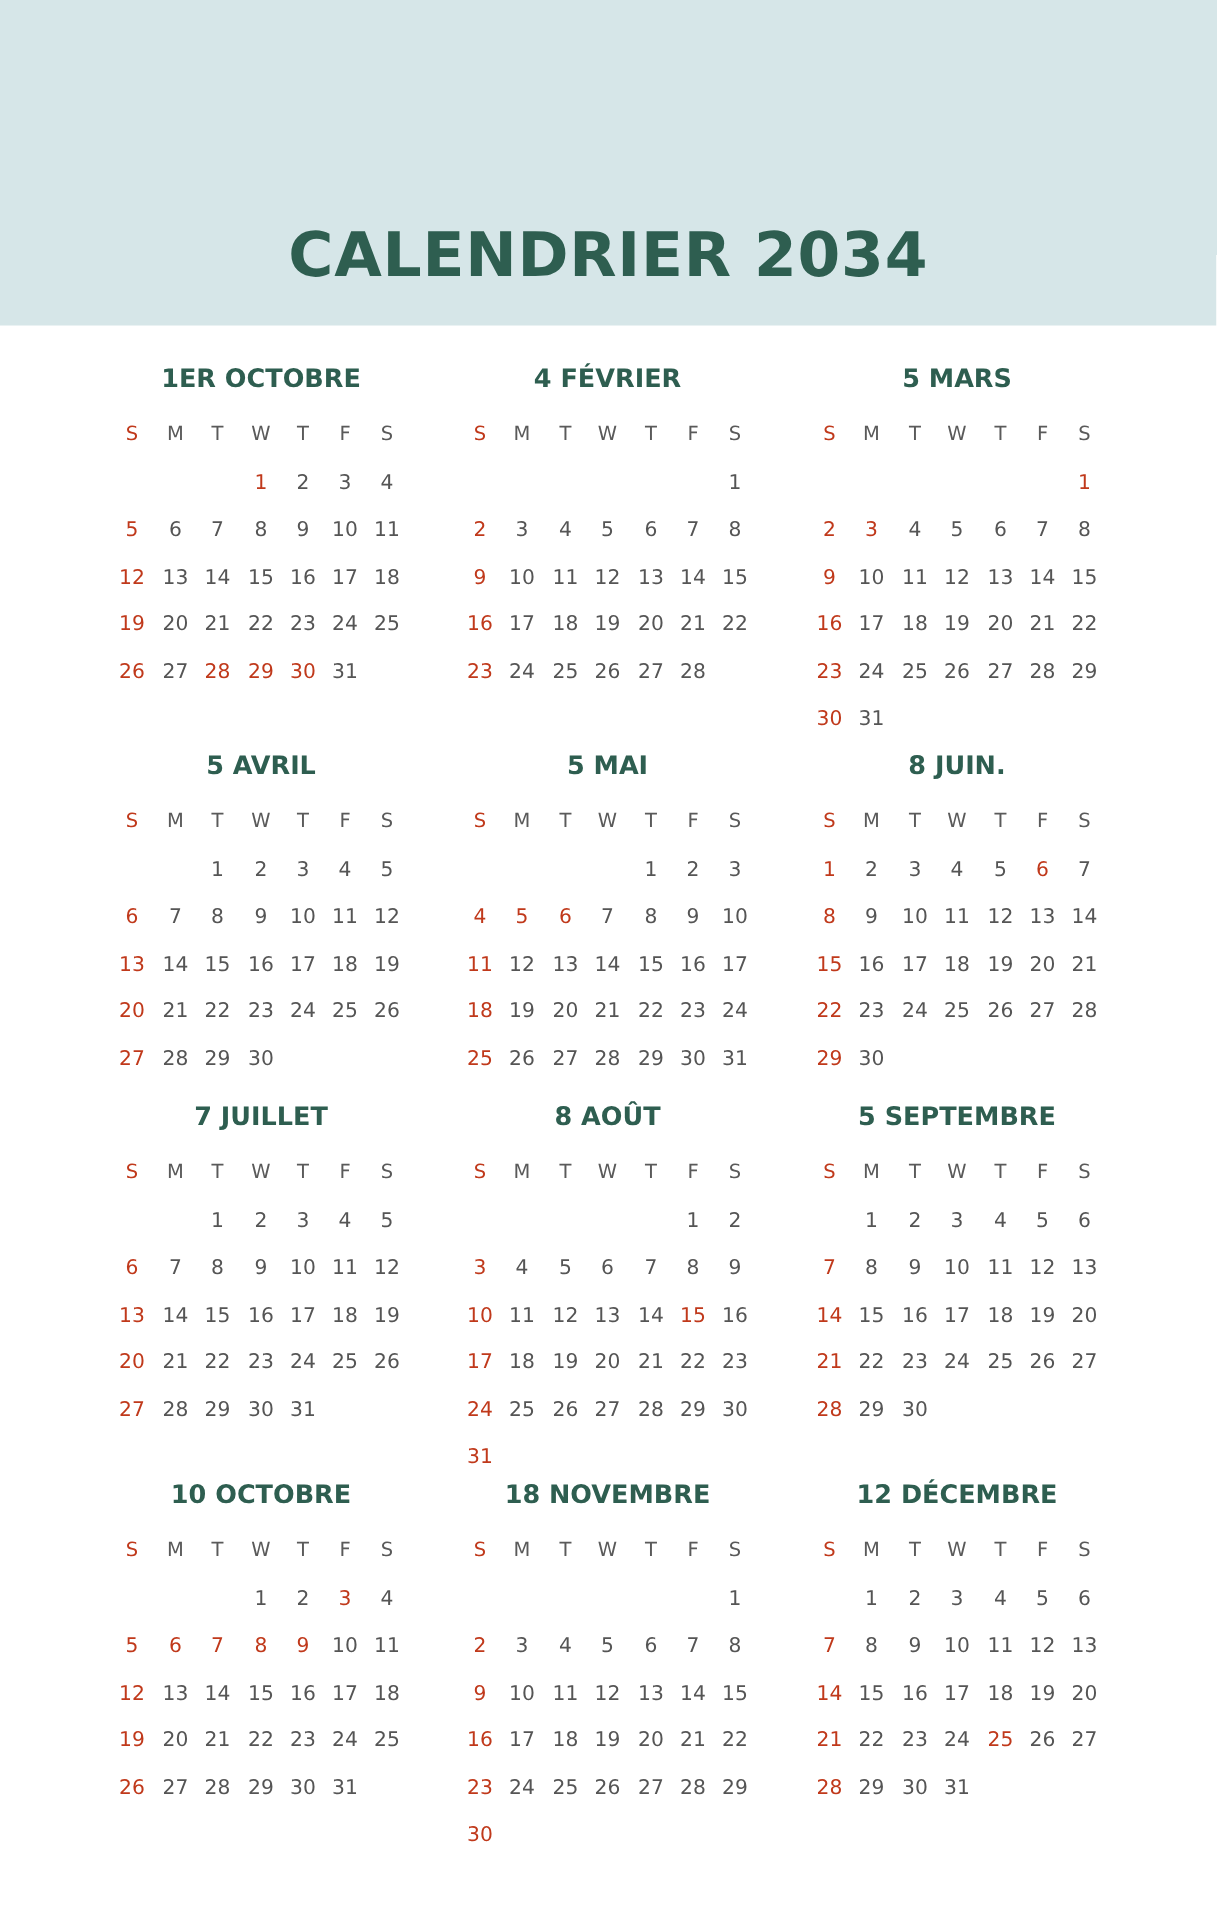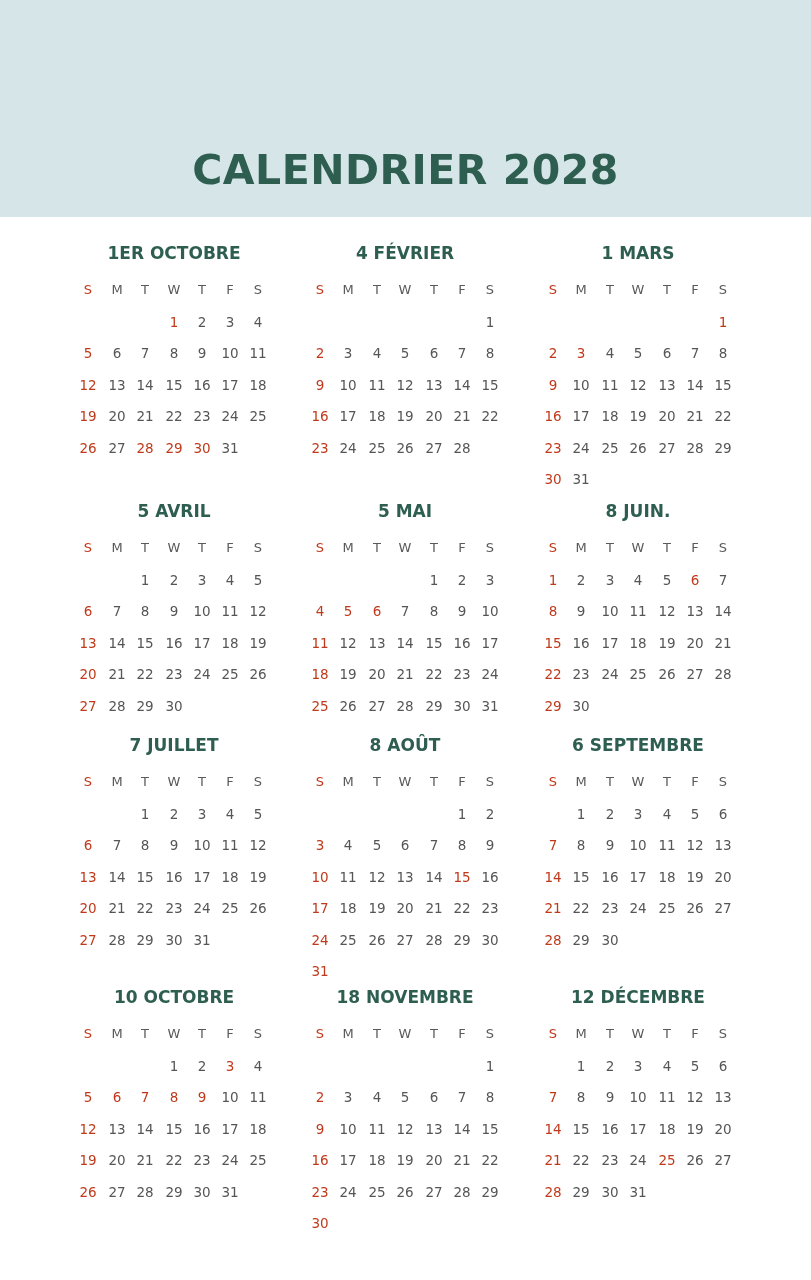--- a/index.html
+++ b/index.html
@@ -13,21 +13,21 @@
                  font-weight:bold; font-size:17px; color:#2e5e50; }
   .cell { position:absolute; width:28px; margin-left:-14px; text-align:center;
           font-size:13.5px; color:#555555; line-height:18px; }
   .dow { font-size:13px; color:#5a5a5a; }
   .red { color:#c0391b; }
 </style>
 </head>
 <body>
 
 <div class="header">
-  <div class="title">CALENDRIER 2028</div>
+  <div class="title">CALENDRIER 2034</div>
 </div>
 
 <div id="calendar">
     <div>
       <div class="month-title" style="position: absolute; left: 74px; top: 243px;">1ER OCTOBRE</div>
       <div class="cell dow red" style="left: 88px; top: 281px;">S</div>
       <div class="cell dow" style="left: 117px; top: 281px;">M</div>
       <div class="cell dow" style="left: 145px; top: 281px;">T</div>
       <div class="cell dow" style="left: 174px; top: 281px;">W</div>
       <div class="cell dow" style="left: 202px; top: 281px;">T</div>
@@ -97,21 +97,21 @@
       <div class="cell" style="left: 462px; top: 407px;">21</div>
       <div class="cell" style="left: 490px; top: 407px;">22</div>
       <div class="cell red" style="left: 320px; top: 438.5px;">23</div>
       <div class="cell" style="left: 348px; top: 438.5px;">24</div>
       <div class="cell" style="left: 377px; top: 438.5px;">25</div>
       <div class="cell" style="left: 405px; top: 438.5px;">26</div>
       <div class="cell" style="left: 434px; top: 438.5px;">27</div>
       <div class="cell" style="left: 462px; top: 438.5px;">28</div>
     </div>
     <div>
-      <div class="month-title" style="position: absolute; left: 538px; top: 243px;">1 MARS</div>
+      <div class="month-title" style="position: absolute; left: 538px; top: 243px;">5 MARS</div>
       <div class="cell dow red" style="left: 553px; top: 281px;">S</div>
       <div class="cell dow" style="left: 581px; top: 281px;">M</div>
       <div class="cell dow" style="left: 610px; top: 281px;">T</div>
       <div class="cell dow" style="left: 638px; top: 281px;">W</div>
       <div class="cell dow" style="left: 667px; top: 281px;">T</div>
       <div class="cell dow" style="left: 695px; top: 281px;">F</div>
       <div class="cell dow" style="left: 723px; top: 281px;">S</div>
       <div class="cell red" style="left: 723px; top: 312.5px;">1</div>
       <div class="cell red" style="left: 553px; top: 344px;">2</div>
       <div class="cell red" style="left: 581px; top: 344px;">3</div>
@@ -341,21 +341,21 @@
       <div class="cell red" style="left: 320px; top: 930.5px;">24</div>
       <div class="cell" style="left: 348px; top: 930.5px;">25</div>
       <div class="cell" style="left: 377px; top: 930.5px;">26</div>
       <div class="cell" style="left: 405px; top: 930.5px;">27</div>
       <div class="cell" style="left: 434px; top: 930.5px;">28</div>
       <div class="cell" style="left: 462px; top: 930.5px;">29</div>
       <div class="cell" style="left: 490px; top: 930.5px;">30</div>
       <div class="cell red" style="left: 320px; top: 962px;">31</div>
     </div>
     <div>
-      <div class="month-title" style="position: absolute; left: 538px; top: 735px;">6 SEPTEMBRE</div>
+      <div class="month-title" style="position: absolute; left: 538px; top: 735px;">5 SEPTEMBRE</div>
       <div class="cell dow red" style="left: 553px; top: 773px;">S</div>
       <div class="cell dow" style="left: 581px; top: 773px;">M</div>
       <div class="cell dow" style="left: 610px; top: 773px;">T</div>
       <div class="cell dow" style="left: 638px; top: 773px;">W</div>
       <div class="cell dow" style="left: 667px; top: 773px;">T</div>
       <div class="cell dow" style="left: 695px; top: 773px;">F</div>
       <div class="cell dow" style="left: 723px; top: 773px;">S</div>
       <div class="cell" style="left: 581px; top: 804.5px;">1</div>
       <div class="cell" style="left: 610px; top: 804.5px;">2</div>
       <div class="cell" style="left: 638px; top: 804.5px;">3</div>

